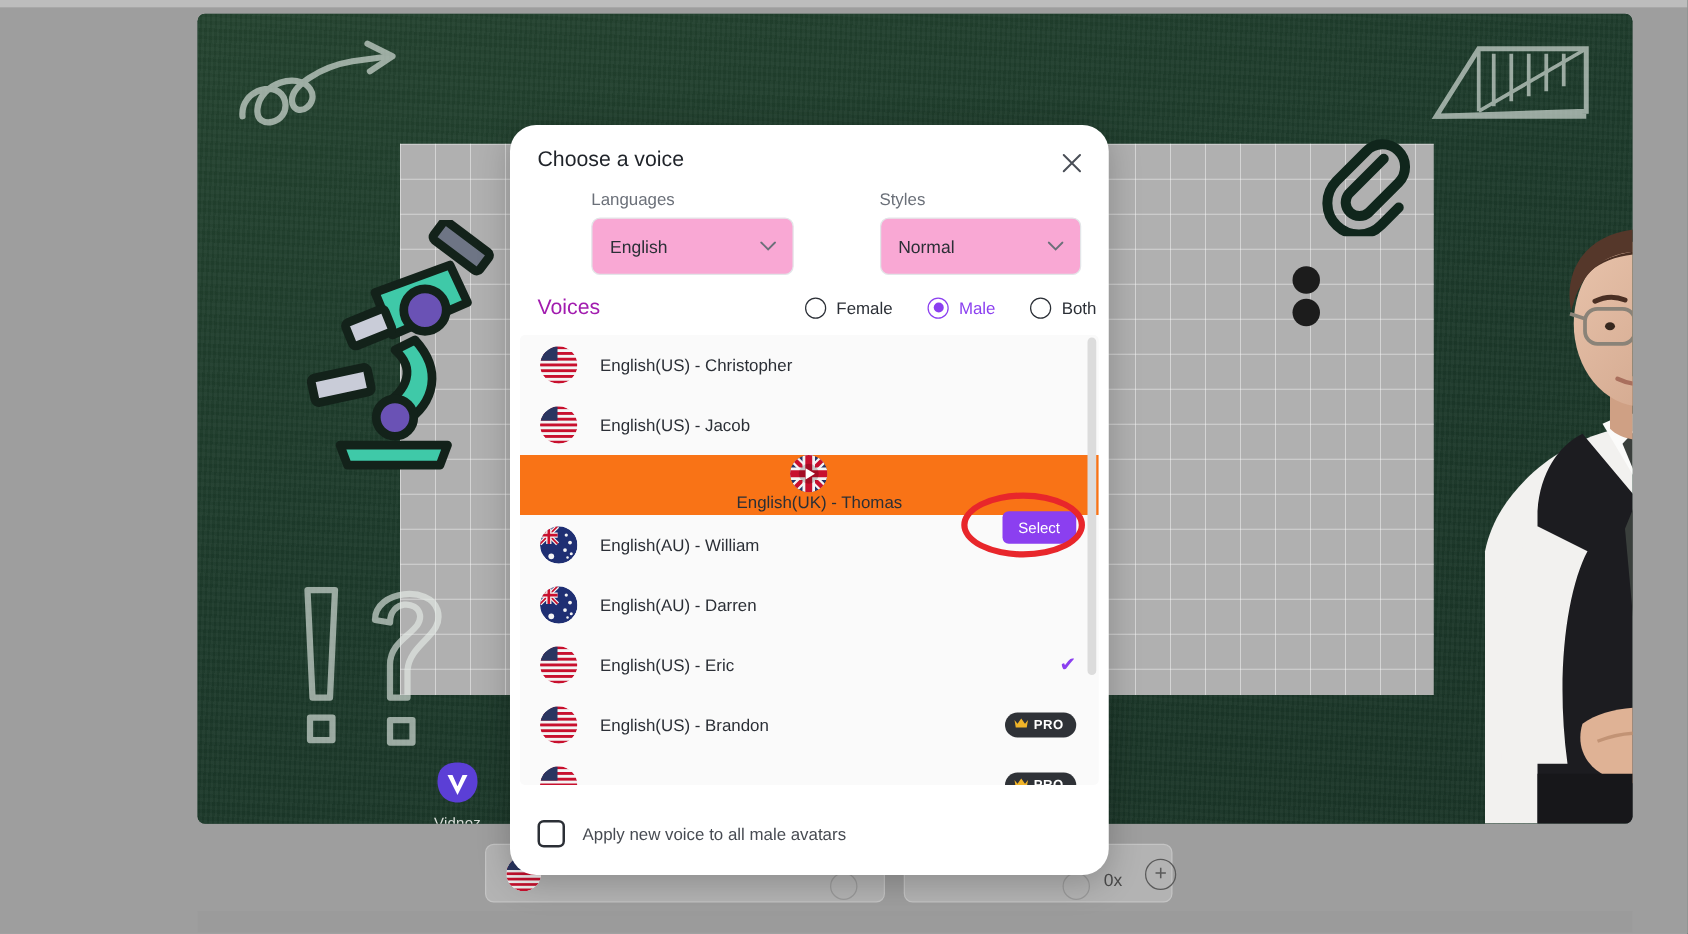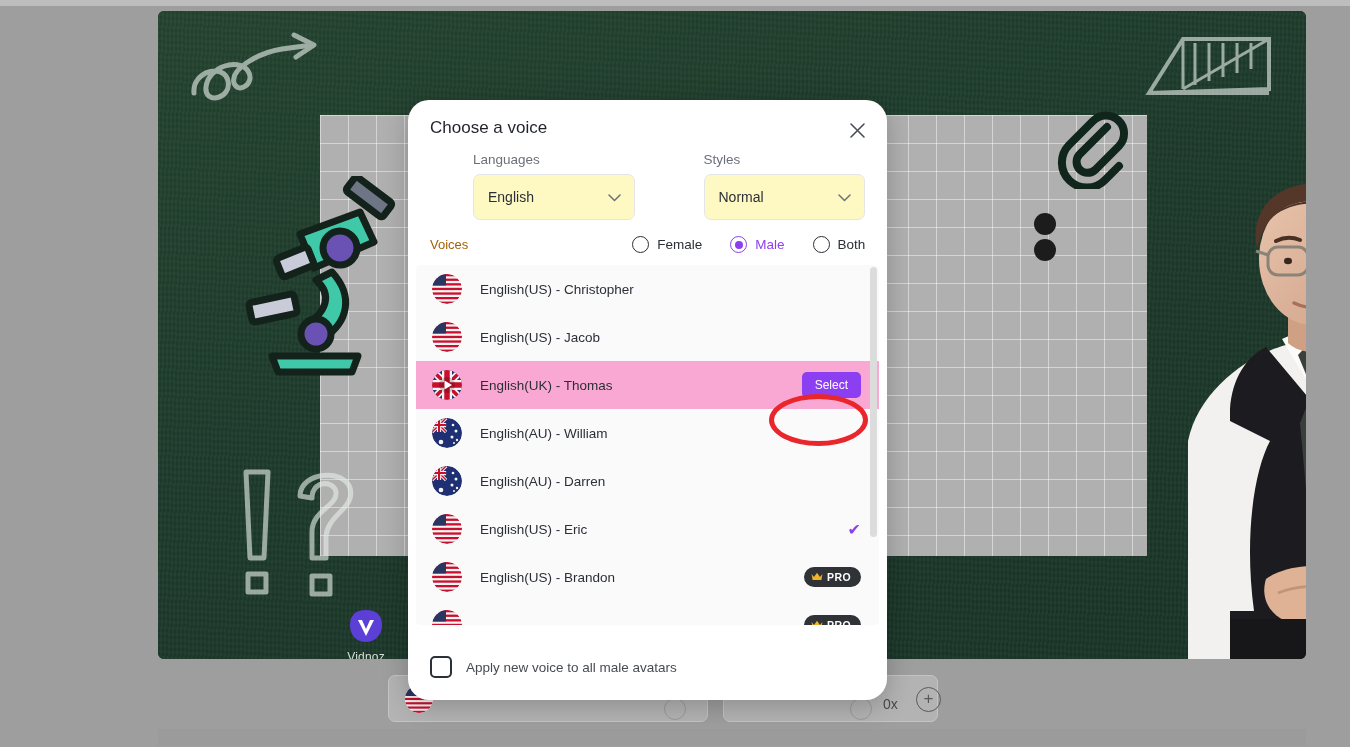--- a/index.html
+++ b/index.html
@@ -91,27 +91,27 @@
     position:absolute; right:17px; top:17px; width:26px; height:26px;
     display:flex; align-items:center; justify-content:center; cursor:pointer;
   }
   .close-btn svg { display:block; }
 
   .selects { display:flex; gap:26px; padding:14px 22px 0 22px; }
   .sel-group { width:217px;margin-left:43px; }
   .sel-label { font-size:13.5px; color:#6b7079; margin-bottom:7px; }
   .sel-box {
     position:relative; height:46px; border:1px solid #e3e5e8; border-radius:7px;
-    display:flex; align-items:center; padding:0 14px; background:#fef9c3; cursor:pointer;
+    display:flex; align-items:center; padding:0 14px; background:#f9a8d4; cursor:pointer;
   }
   .sel-value { font-size:14px; color:#2b2f36; }
   .sel-caret { position:absolute; right:13px; top:50%; transform:translateY(-50%); }
 
   .voices-row { display:flex; align-items:center; padding:16px 22px 0 22px; }
-  .voices-label { font-size:13px; color:#a16207;text-align:right; }
+  .voices-label { font-size:17px; color:#a21caf;text-align:right; }
   .radios { display:flex; align-items:center; margin-left:164px; gap:0; }
   .radio { display:flex; align-items:center; cursor:pointer; margin-right:28px; }
   .radio:last-child { margin-right:0; }
   .radio .dot {
     width:17px; height:17px; border-radius:50%; border:1.6px solid #2b2f36;
     margin-right:8px; position:relative; flex:none;
   }
   .radio.on .dot { border-color:#8b3ff0; }
   .radio.on .dot::after {
     content:""; position:absolute; left:50%; top:50%; transform:translate(-50%,-50%);
@@ -123,21 +123,21 @@
   
   .list-wrap { position:relative; margin:12px 8px 0 8px; height:360px; }
   .list {
     position:absolute; inset:0; overflow:hidden; background:#fafafa;
     border-radius:4px;
   }
   .v-item {
     position:relative; display:flex; align-items:center; height:48px; padding:0 18px 0 16px;
     cursor:pointer;
   }
-  .v-item.sel { background:#f9a8d4; }
+  .v-item.sel { background:#f97316;flex-direction:column; }
   .v-flag { width:30px; height:30px; border-radius:50%; overflow:hidden; flex:none; position:relative; }
   .v-name { margin-left:18px; font-size:13.5px; color:#2b2f36; }
   .v-right { margin-left:auto; display:flex; }
   .select-btn {
     background:#8b3ff0; color:#fff; font-size:12px; border:none; border-radius:5px;
     padding:6px 13px; cursor:pointer;
   }
   .check-mark { color:#8b3ff0; font-size:16px; }
   .pro-badge {
     background:#2f3237; color:#fff; font-size:10.5px; font-weight:bold; letter-spacing:.4px;

